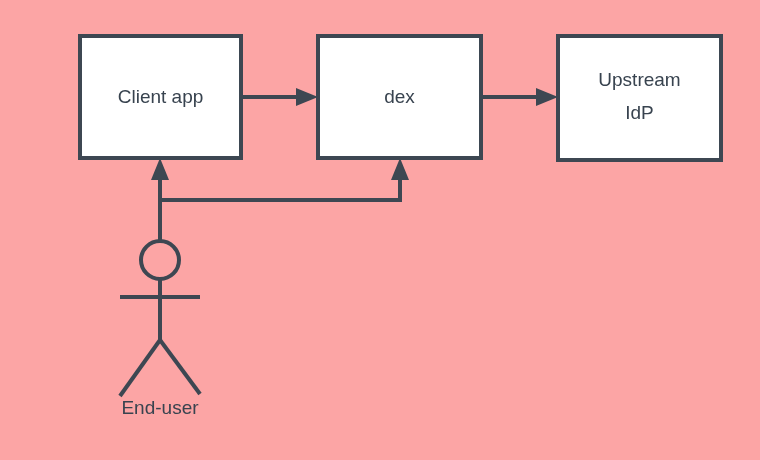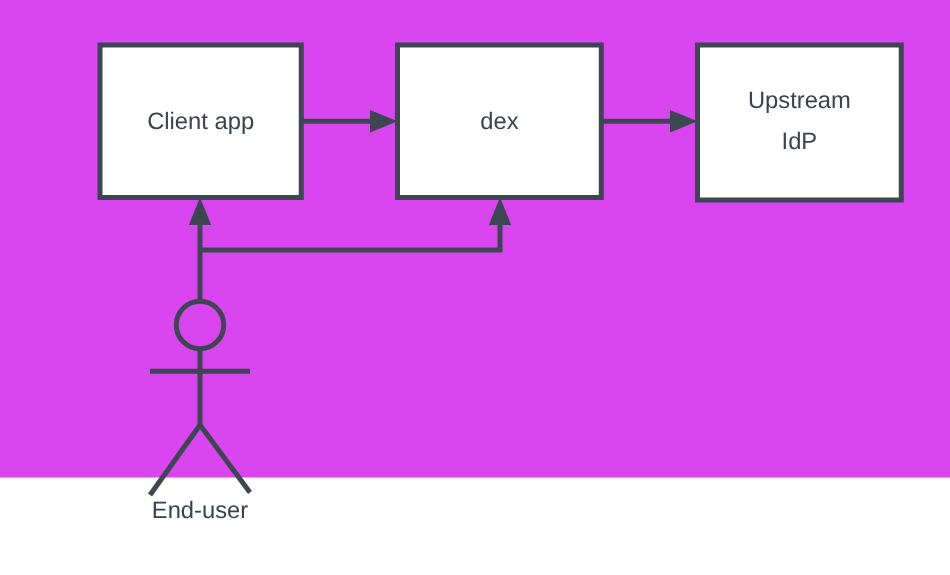--- a/index.html
+++ b/index.html
@@ -10,22 +10,22 @@
   body {
     width: 760px;
     height: 460px;
     background: #ffffff;
     font-family: "Liberation Sans", sans-serif;
     overflow: hidden;
   }
   #diagram-root {
     position: relative;
     width: 760px;
-    height: 382px;
-    background: #d946ef;
+    height: 460px;
+    background: #fca5a5;
   }
   #diagram-svg {
     position: absolute;
     left: 0;
     top: 0;
     width: 760px;
     height: 460px;
     display: block;
   }
   .node-box {

